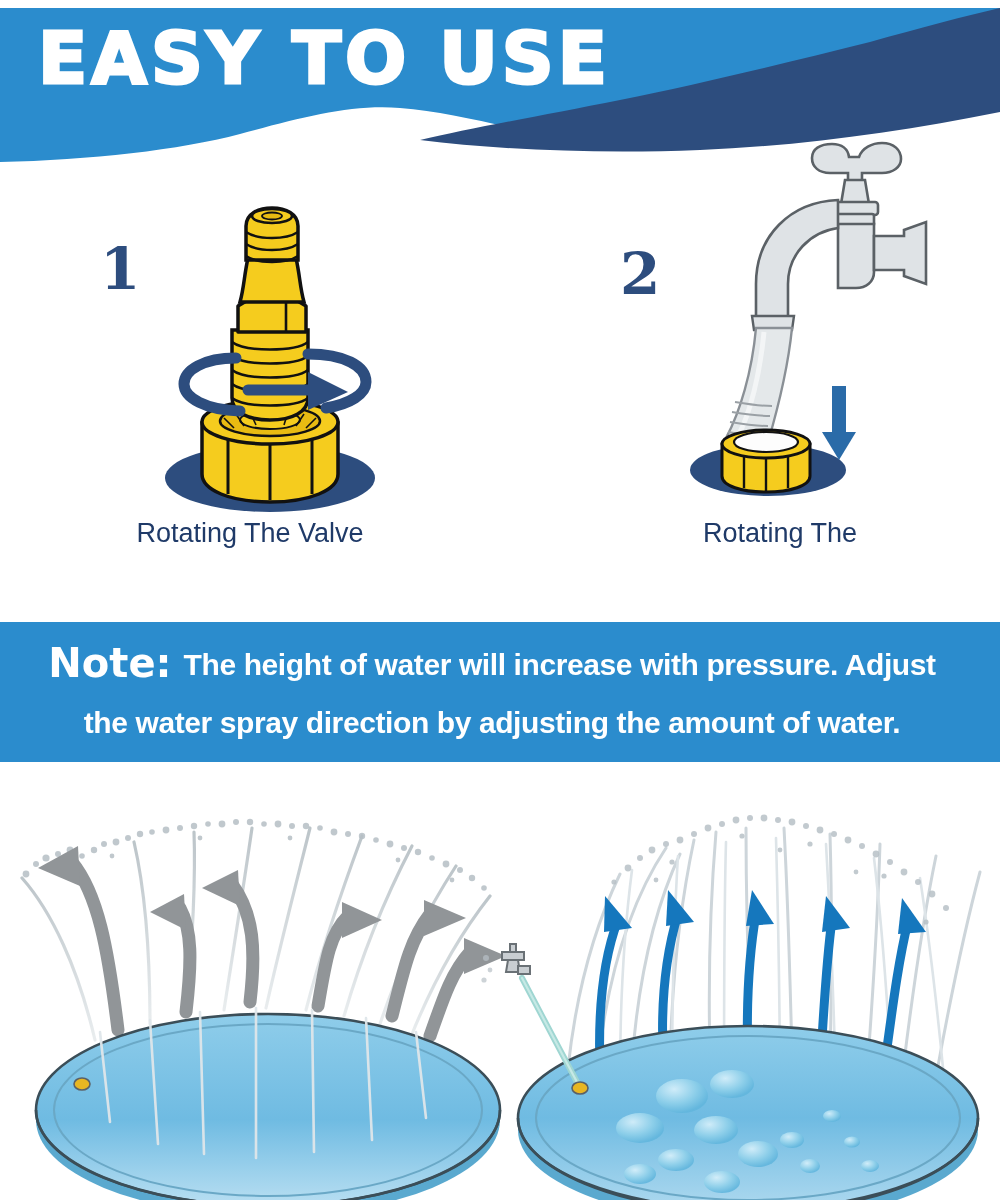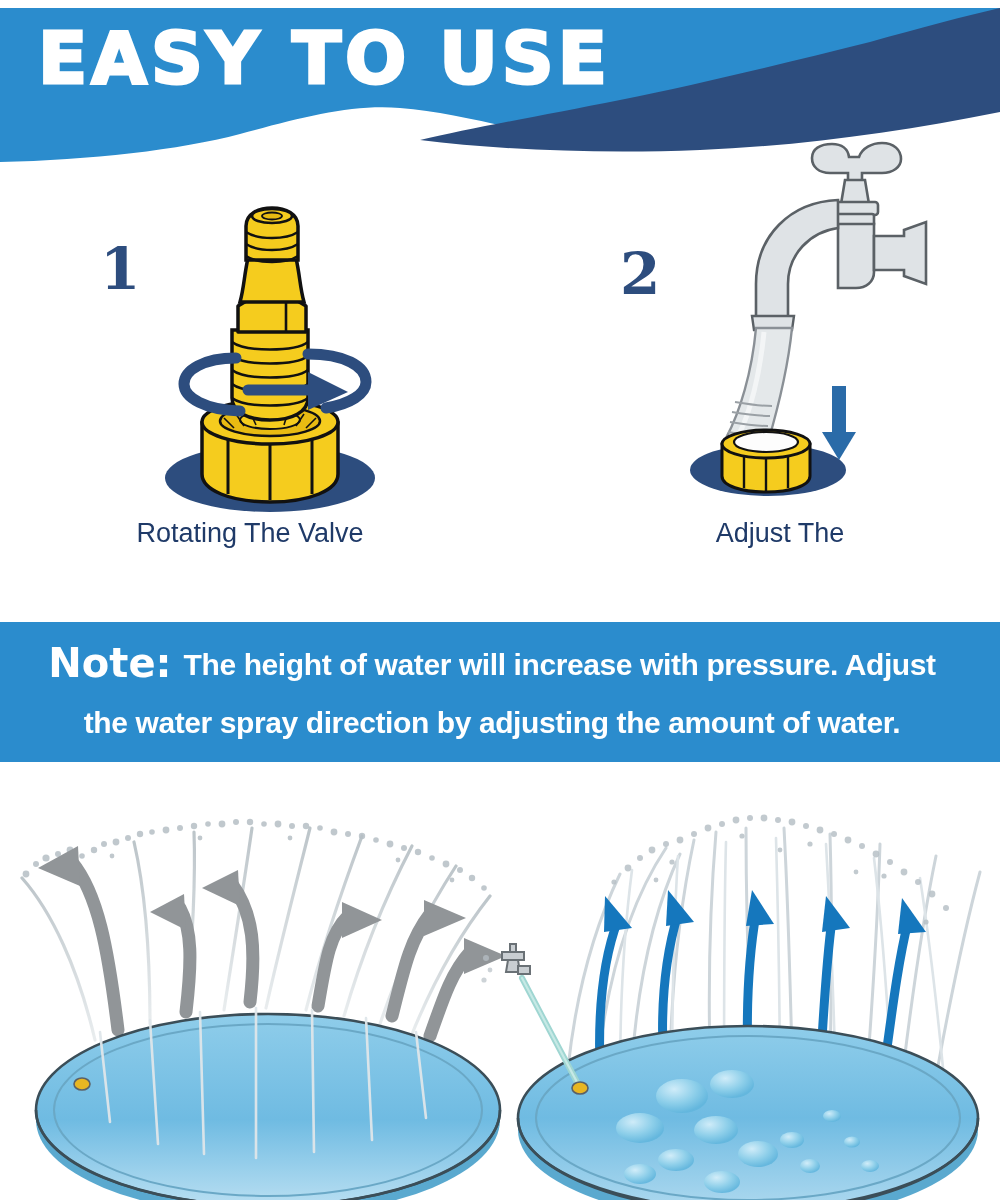--- a/index.html
+++ b/index.html
@@ -227,21 +227,21 @@
       <ellipse cx="106" cy="312" rx="44" ry="14" fill="#f5cc1e" stroke="#111" stroke-width="3"></ellipse>
       <ellipse cx="106" cy="310" rx="32" ry="10" fill="#fdfdfd" stroke="#111" stroke-width="2.2"></ellipse>
 
       <g>
         <rect x="172" y="254" width="14" height="52" fill="#2a6ba8"></rect>
         <path d="M162,300 L196,300 L179,328 Z" fill="#2a6ba8"></path>
       </g>
     </svg>
 
     <div class="step-caption">
-      <span>Adjust The</span><br>
+      <span>Rotating The</span><br>
     </div>
   </div>
 </div>
 
 <div class="note-banner">
   <div class="note-inner">
     <span class="note-label">Note:</span><span class="note-text">The height of water will increase with pressure. Adjust</span>
     <div class="note-text" style="margin-top:14px;">the water spray direction by adjusting the amount of water.</div>
   </div>
 </div>

